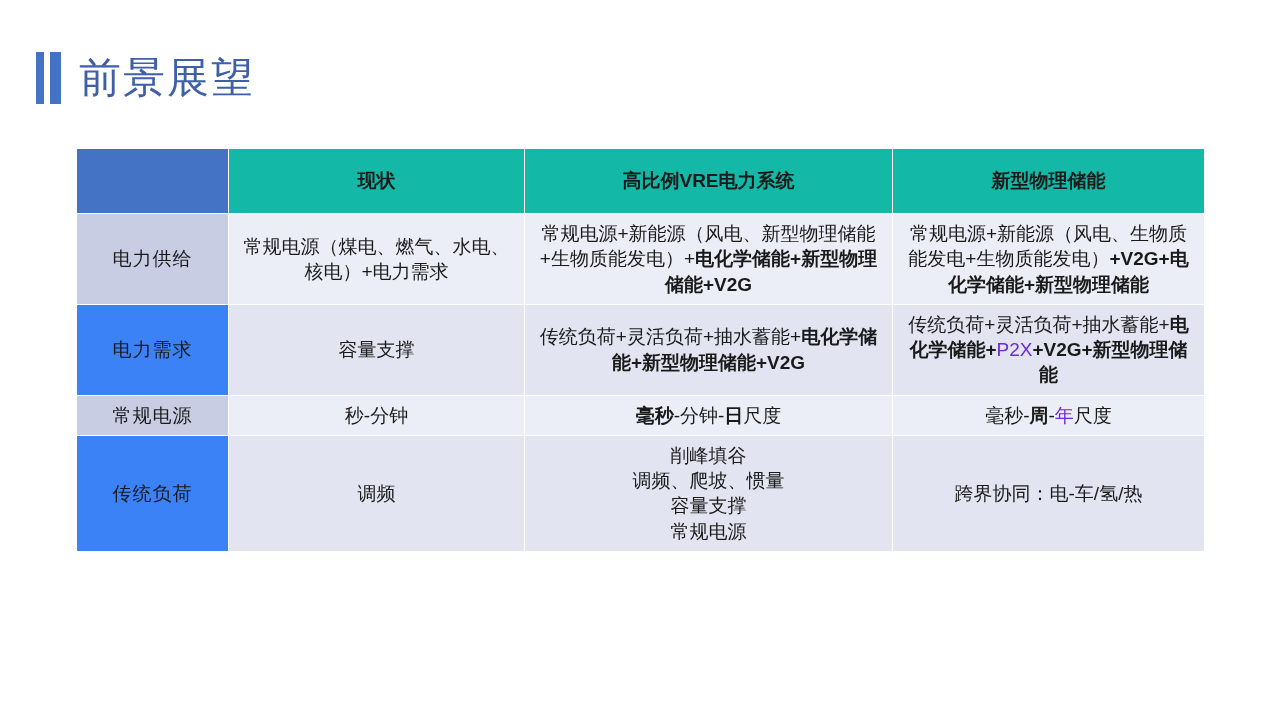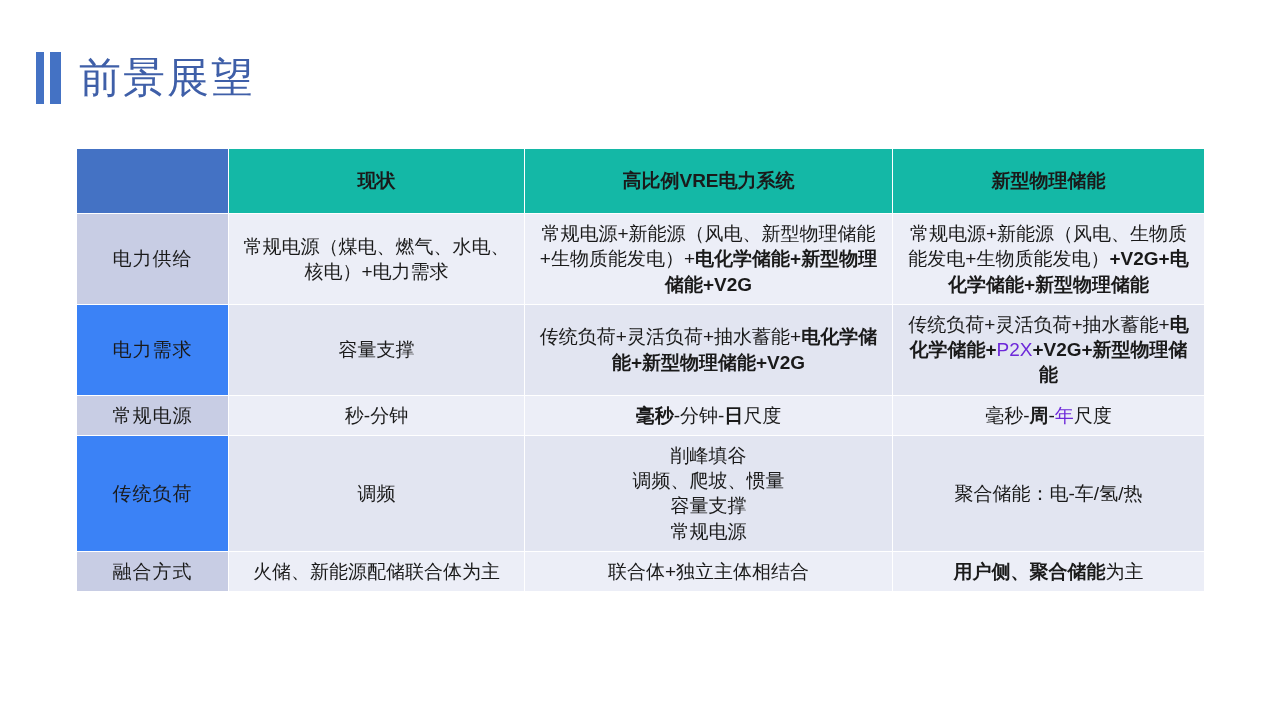--- a/index.html
+++ b/index.html
@@ -156,26 +156,20 @@
         <td class="cell"><span>毫秒-</span><b>周</b><span>-</span><span class="red">年</span><span>尺度</span></td>
       </tr>
 
       <tr class="even">
         <td class="rowhead">传统负荷</td>
         <td class="cell">调频</td>
         <td class="cell multiline">削峰填谷
 调频、爬坡、惯量
 容量支撑
 常规电源</td>
-        <td class="cell">聚合储能：电-车/氢/热</td>
+        <td class="cell">跨界协同：电-车/氢/热</td>
       </tr>
 
-      <tr class="odd">
-        <td class="rowhead">融合方式</td>
-        <td class="cell">火储、新能源配储联合体为主</td>
-        <td class="cell">联合体+独立主体相结合</td>
-        <td class="cell"><b>用户侧、聚合储能</b><span>为主</span></td>
-      </tr>
 
     </tbody>
   </table>
 
 </div>
 
 </body></html>

